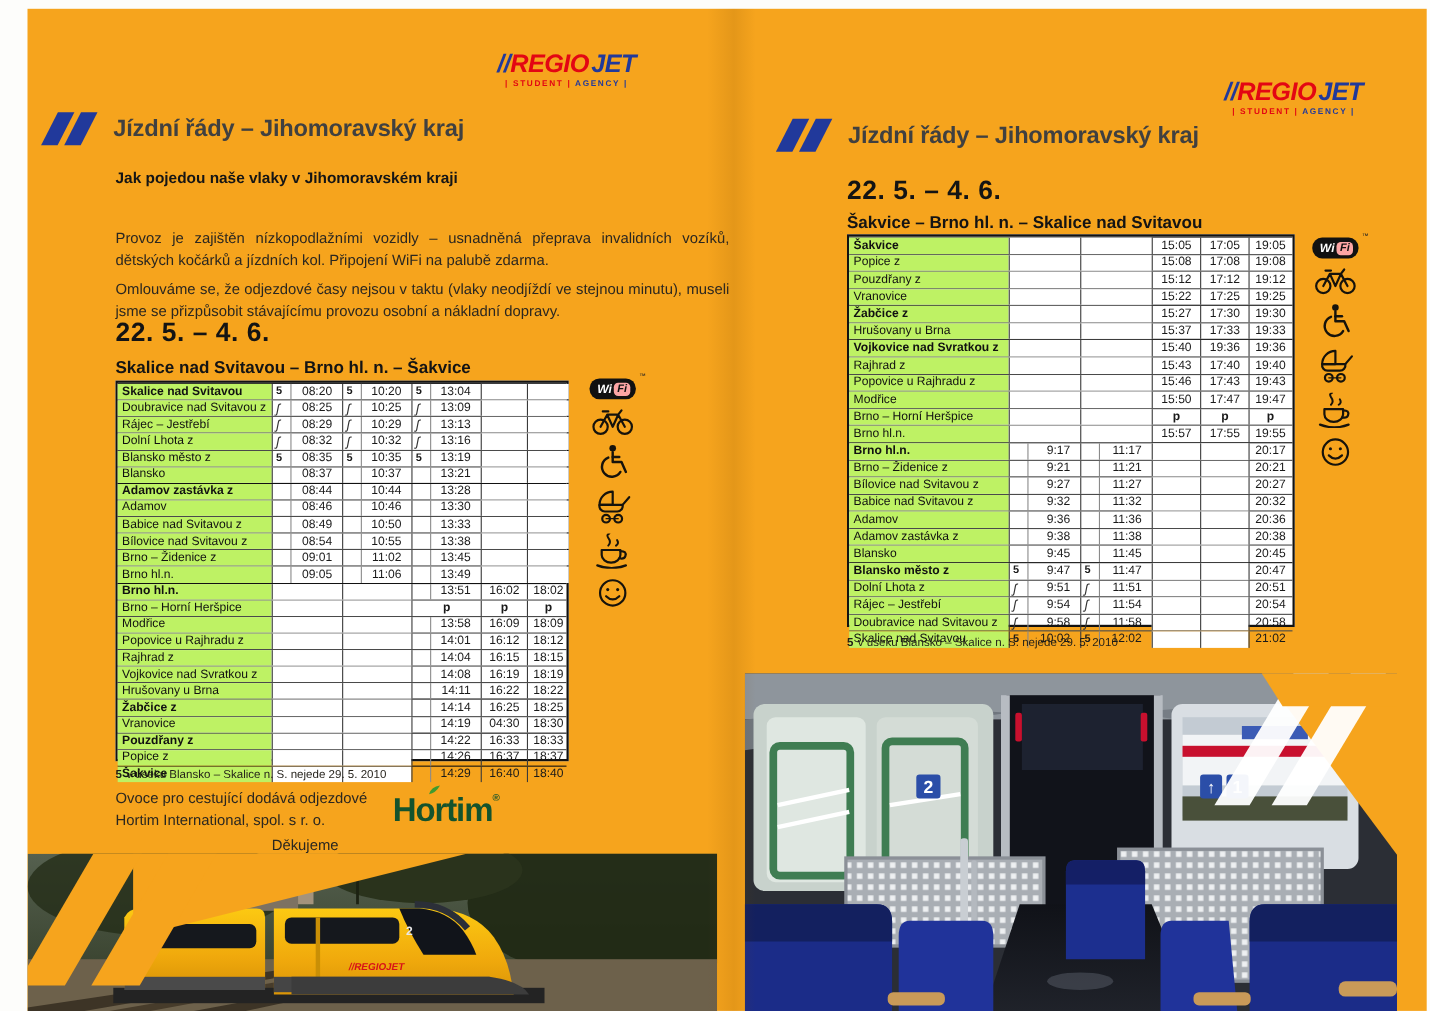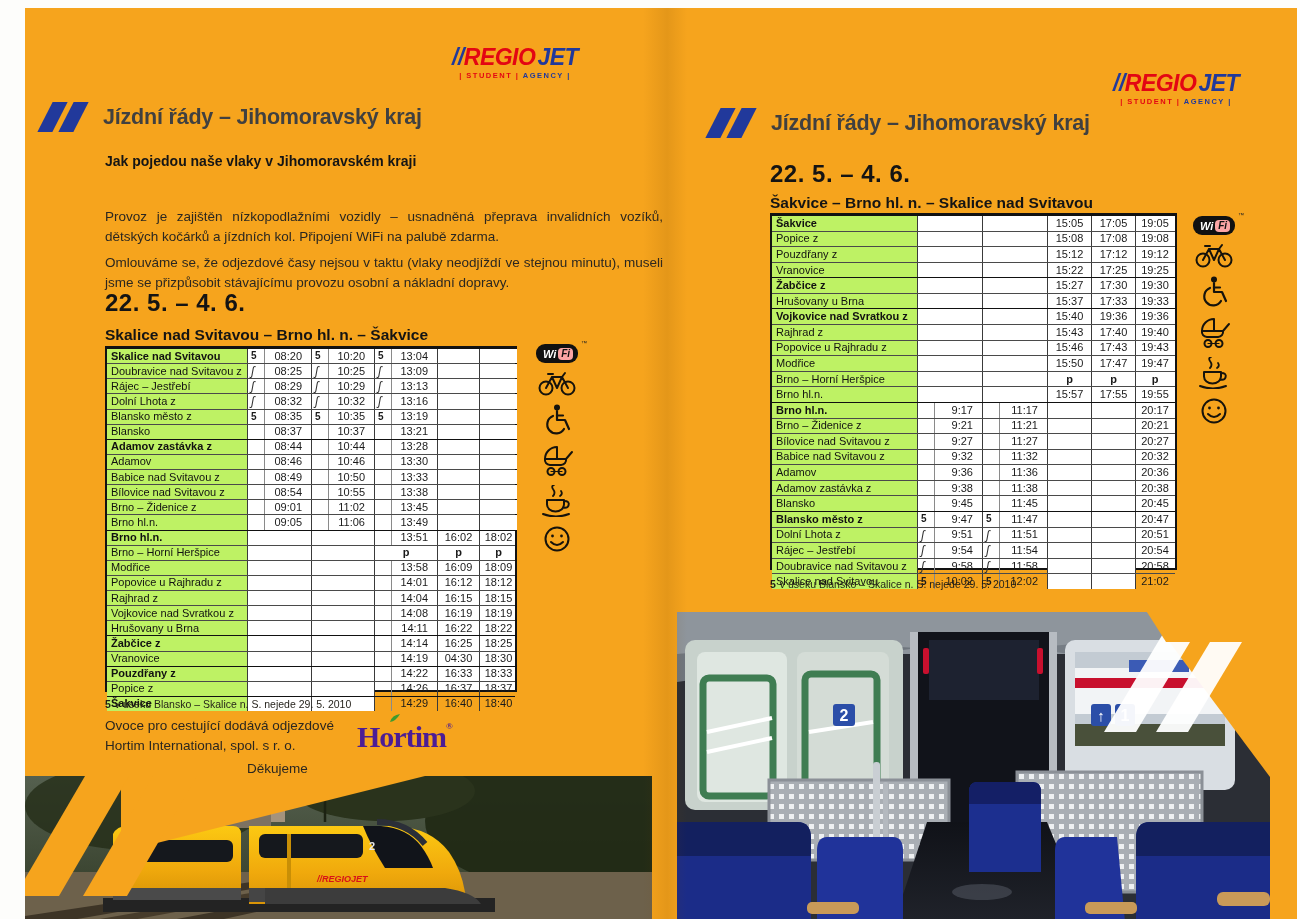--- a/index.html
+++ b/index.html
@@ -61,21 +61,21 @@
              padding:2px 5px 2px 7px;height:15px;}
   .wifibadge .wi{color:#fff;font-weight:bold;font-size:11px;font-style:italic;margin-right:2px;}
   .wifibadge .fi{background:#fca5a5;color:#111;font-weight:bold;font-size:10px;font-style:italic;
                  border-radius:4px;padding:0 3px;line-height:12px;}
   .wifibadge .tm{position:absolute;right:-9px;top:-4px;font-size:6px;color:#222;font-style:normal;}
   .icn{display:block;}
 
   
   .sponsor-l1,.sponsor-l2{position:absolute;font-size:13.5px;color:#2b2720;}
   .thanks{position:absolute;font-size:13.5px;color:#2b2720;text-align:center;}
-  .hortim{position:absolute;font-size:30px;font-weight:bold;color:#4c1d95;letter-spacing:-1px;font-family:Liberation Serif, serif;}
+  .hortim{position:absolute;font-size:30px;font-weight:bold;color:#14532d;letter-spacing:-1px;font-family:Liberation Sans, sans-serif;}
   .hortim .leaf{position:absolute;left:31px;top:-7px;width:14px;height:10px;}
   .hortim sup{font-size:9px;vertical-align:18px;}
 
   .photo{position:absolute;overflow:hidden;}
   .whitestrip{position:absolute;background:#fdfdfb;}
 </style>
 </head>
 <body>
 
 <div class="canvas">

